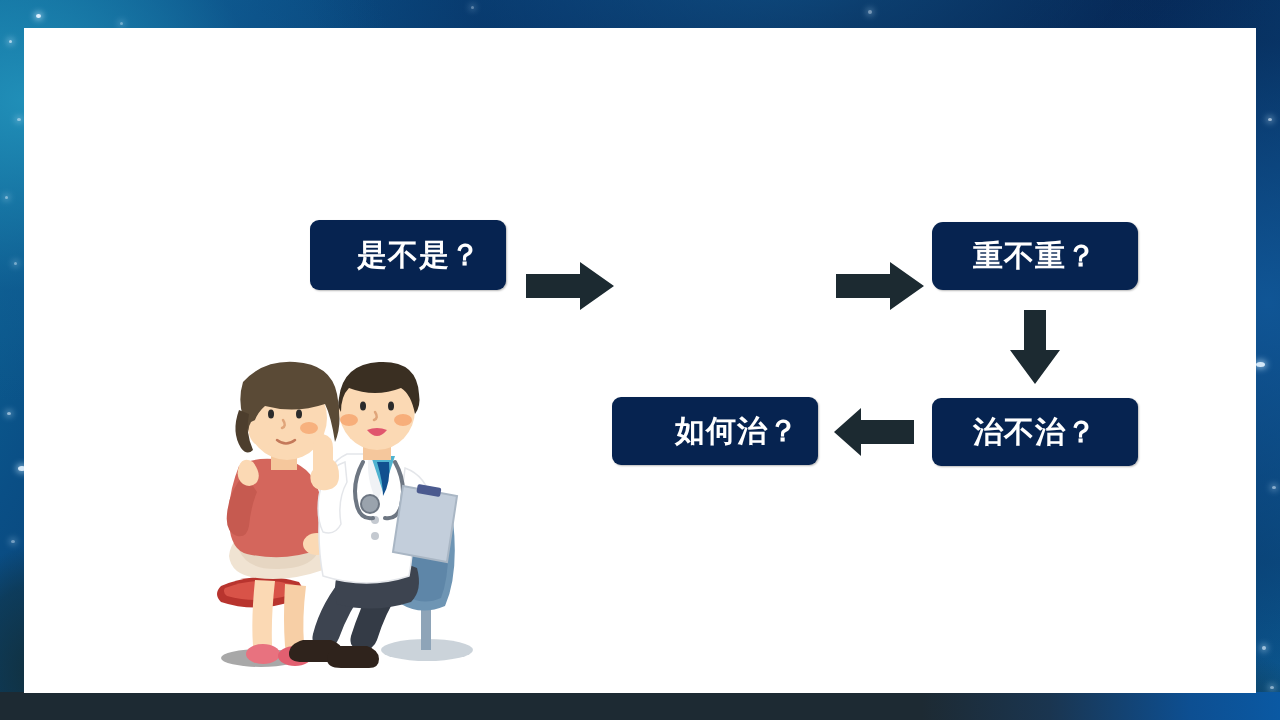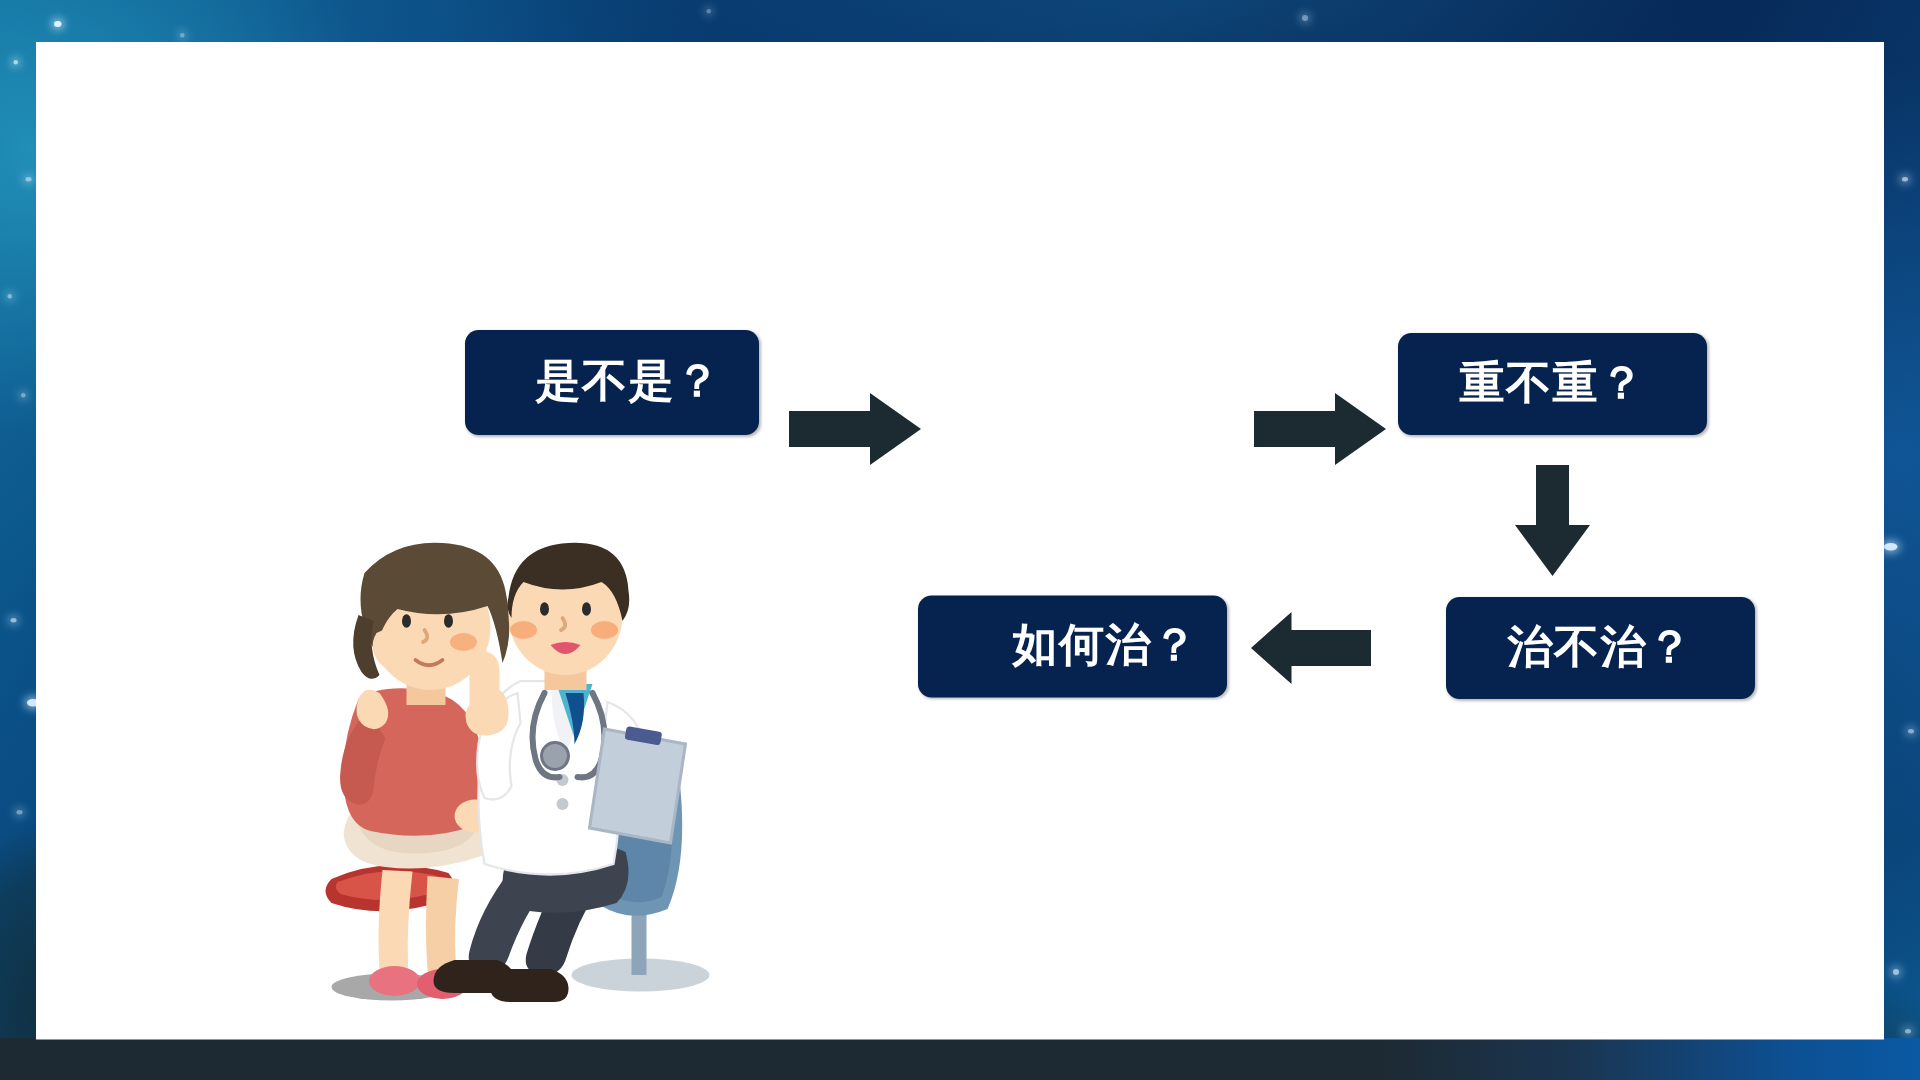--- a/index.html
+++ b/index.html
@@ -107,31 +107,31 @@
       </svg>
     </div>
 
 
     <div class="arrow" style="left:812px; top:234px;">
       <svg width="88" height="48" viewBox="0 0 88 48" aria-hidden="true">
         <polygon points="0,12 54,12 54,0 88,24 54,48 54,36 0,36" fill="#1c2a31"></polygon>
       </svg>
     </div>
 
-    <div class="flow-box box-single" style="left:908px; top:194px; width:206px; height:68px;">
+    <div class="flow-box box-single" style="left:908px; top:194px; width:206px; height:68px;border-radius:11px;">
       <span>重不重？</span>
     </div>
 
     <div class="arrow" style="left:986px; top:282px;">
       <svg width="50" height="74" viewBox="0 0 50 74" aria-hidden="true">
         <polygon points="14,0 36,0 36,40 50,40 25,74 0,40 14,40" fill="#1c2a31"></polygon>
       </svg>
     </div>
 
-    <div class="flow-box box-single" style="left:908px; top:370px; width:206px; height:68px;margin-left:32px;">
+    <div class="flow-box box-single" style="left:908px; top:370px; width:206px; height:68px;">
       <span>治不治？</span>
     </div>
 
     <div class="arrow" style="left:810px; top:380px;">
       <svg width="80" height="48" viewBox="0 0 80 48" aria-hidden="true">
         <polygon points="80,12 27,12 27,0 0,24 27,48 27,36 80,36" fill="#1c2a31"></polygon>
       </svg>
     </div>
 
     <div class="flow-box box-single" style="left:588px; top:369px; width:206px; height:68px;padding-left:44px;">

